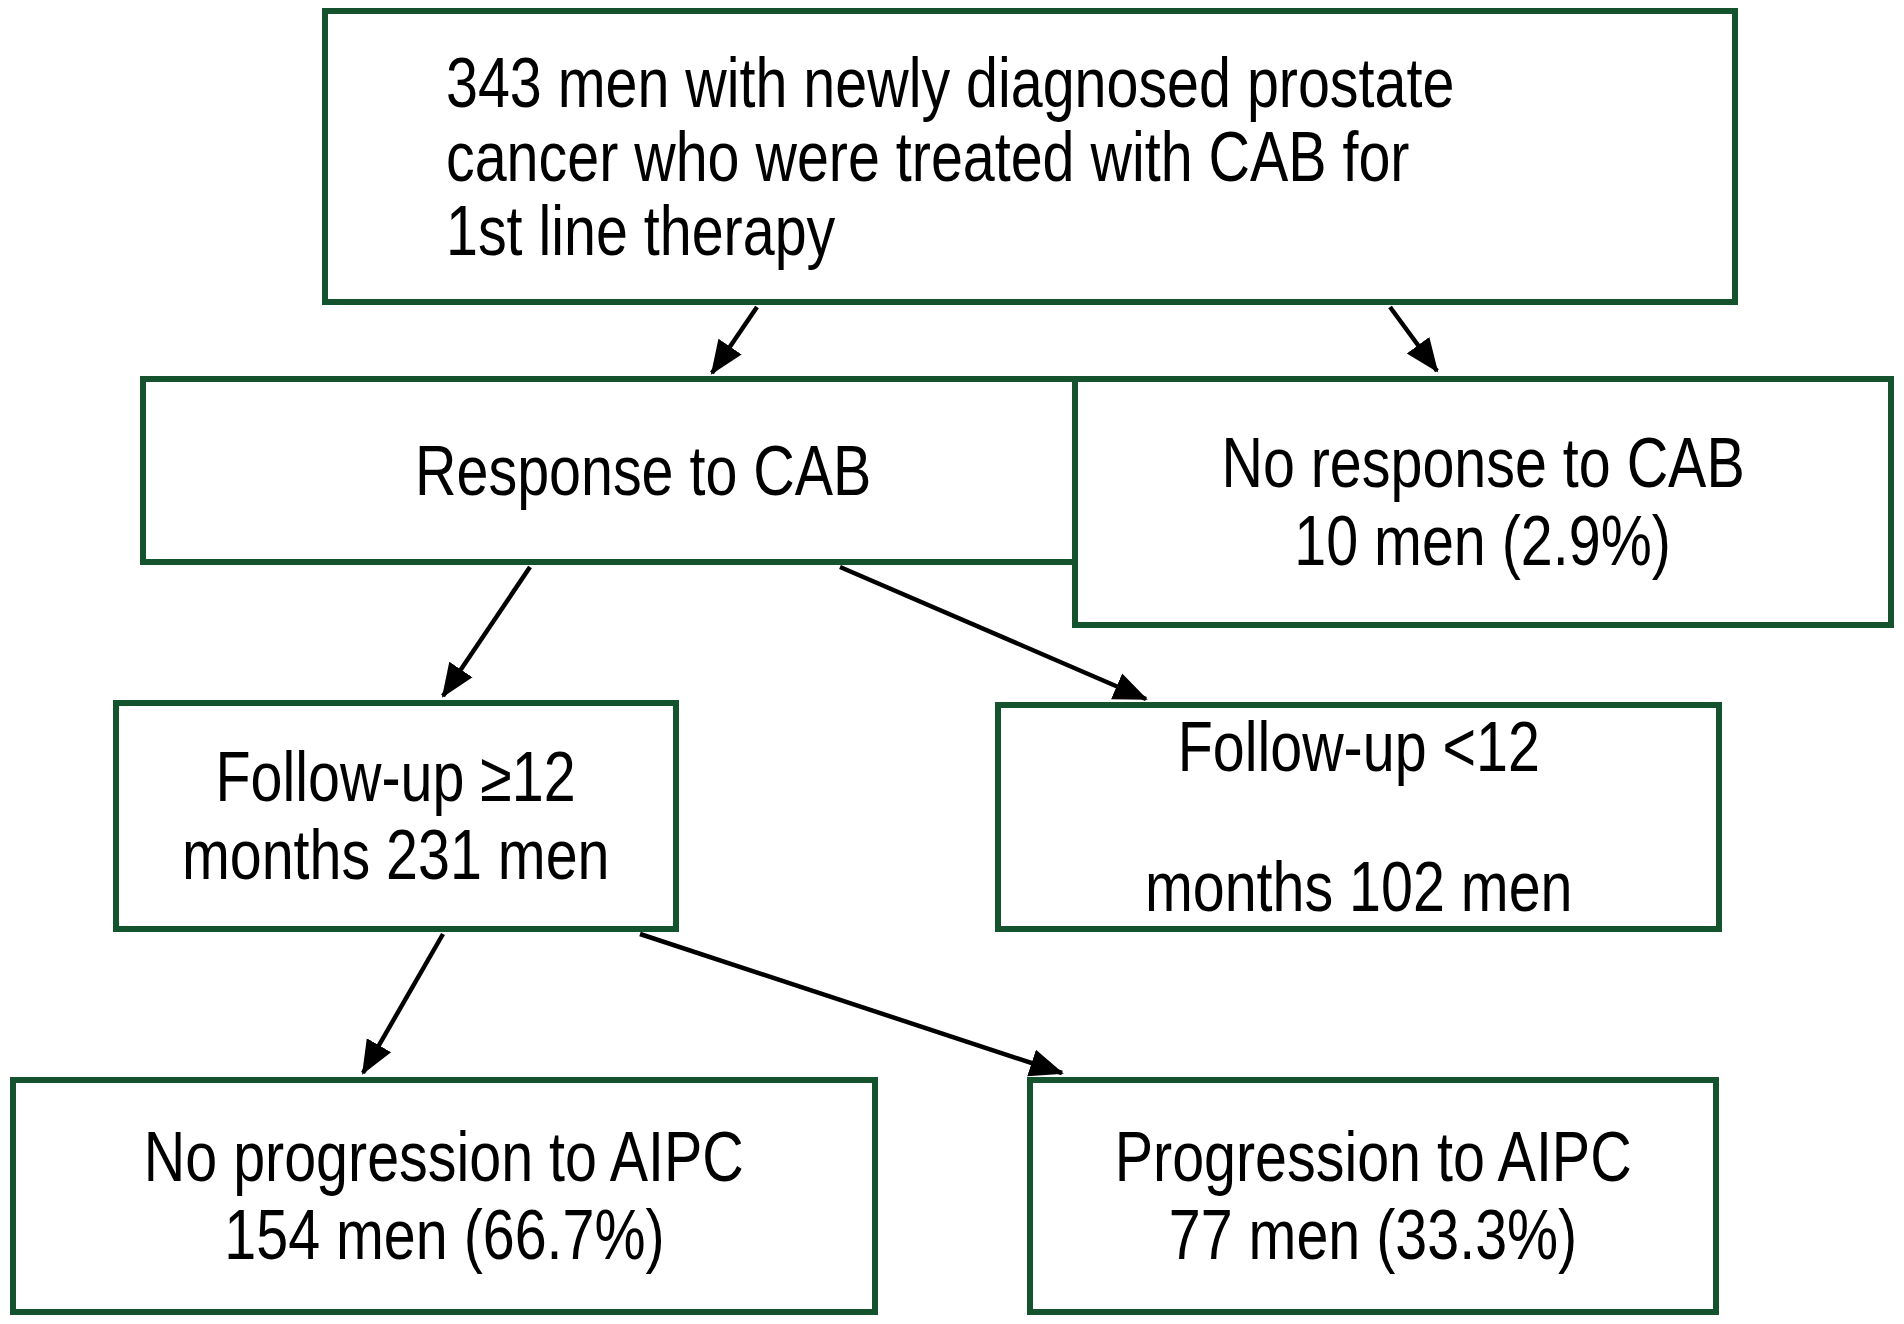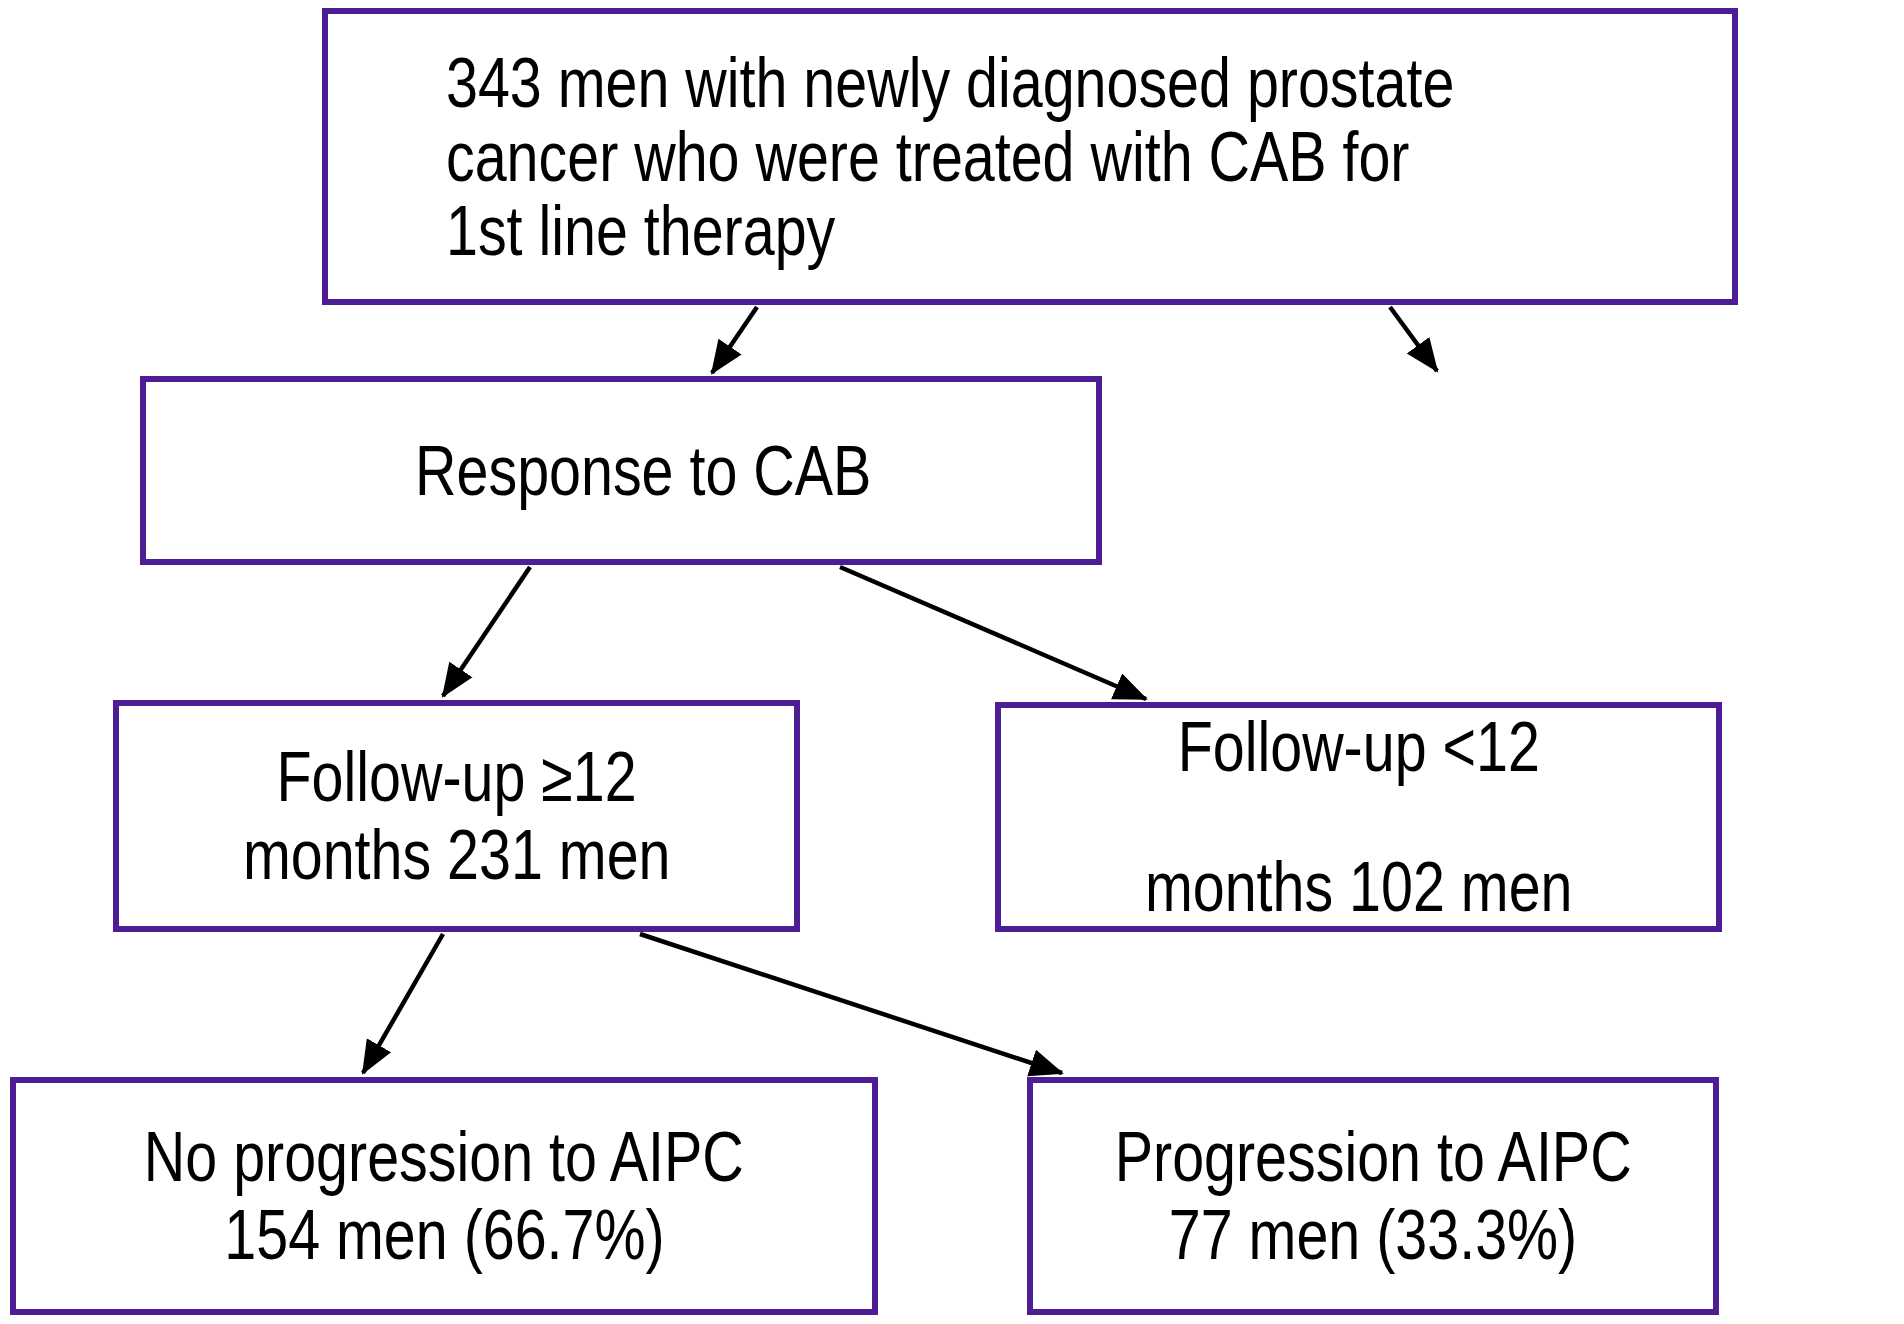--- a/index.html
+++ b/index.html
@@ -18,21 +18,21 @@
   #edges {
     position: absolute;
     left: 0;
     top: 0;
     width: 1904px;
     height: 1324px;
     pointer-events: none;
   }
   .node {
     position: absolute;
-    border: 6px solid #4c1d95;
+    border: 6px solid #14532d;
     background: #ffffff;
     box-sizing: border-box;
     display: flex;
     flex-direction: column;
     justify-content: center;
     align-items: center;
     color: #000000;
   }
   .nline {
     font-size: 70px;
@@ -48,21 +48,21 @@
     padding-left: 118px;
   }
   #node-root .nline {
     transform-origin: left center;
     line-height: 74px;
   }
   
   #node-root          { left: 322px;  top: 8px;    width: 1416px; height: 297px; }
   #node-response      { left: 140px;  top: 376px;  width: 962px;  height: 189px; padding-left: 45px; }
   #node-no-response   { left: 1072px; top: 376px;  width: 822px;  height: 252px; }
-  #node-fu-ge12       { left: 113px;  top: 700px;  width: 687px;  height: 232px; }
+  #node-fu-ge12       { left: 113px;  top: 700px;  width: 566px;  height: 232px; }
   #node-fu-lt12       { left: 995px;  top: 702px;  width: 727px;  height: 230px; justify-content: space-between; }
   #node-no-progression{ left: 10px;   top: 1077px; width: 868px;  height: 238px; }
   #node-progression   { left: 1027px; top: 1077px; width: 692px;  height: 238px; }
 </style>
 </head>
 <body>
 
 <div id="canvas">
 
   <svg id="edges" viewBox="0 0 1904 1324" xmlns="http://www.w3.org/2000/svg">
@@ -82,20 +82,24 @@
   <div class="node" id="node-root">
     <div class="nline">343 men with newly diagnosed prostate</div>
     <div class="nline">cancer who were treated with CAB for</div>
     <div class="nline">1st line therapy</div>
   </div>
 
   <div class="node" id="node-response">
     <div class="nline">Response to CAB</div>
   </div>
 
+  <div class="node" id="node-no-response">
+    <div class="nline">No response to CAB</div>
+    <div class="nline">10 men (2.9%)</div>
+  </div>
 
   <div class="node" id="node-fu-ge12">
     <div class="nline">Follow-up ≥12</div>
     <div class="nline">months 231 men</div>
   </div>
 
   <div class="node" id="node-fu-lt12">
     <div class="nline">Follow-up &lt;12</div>
     <div class="nline">months 102 men</div>
   </div>

